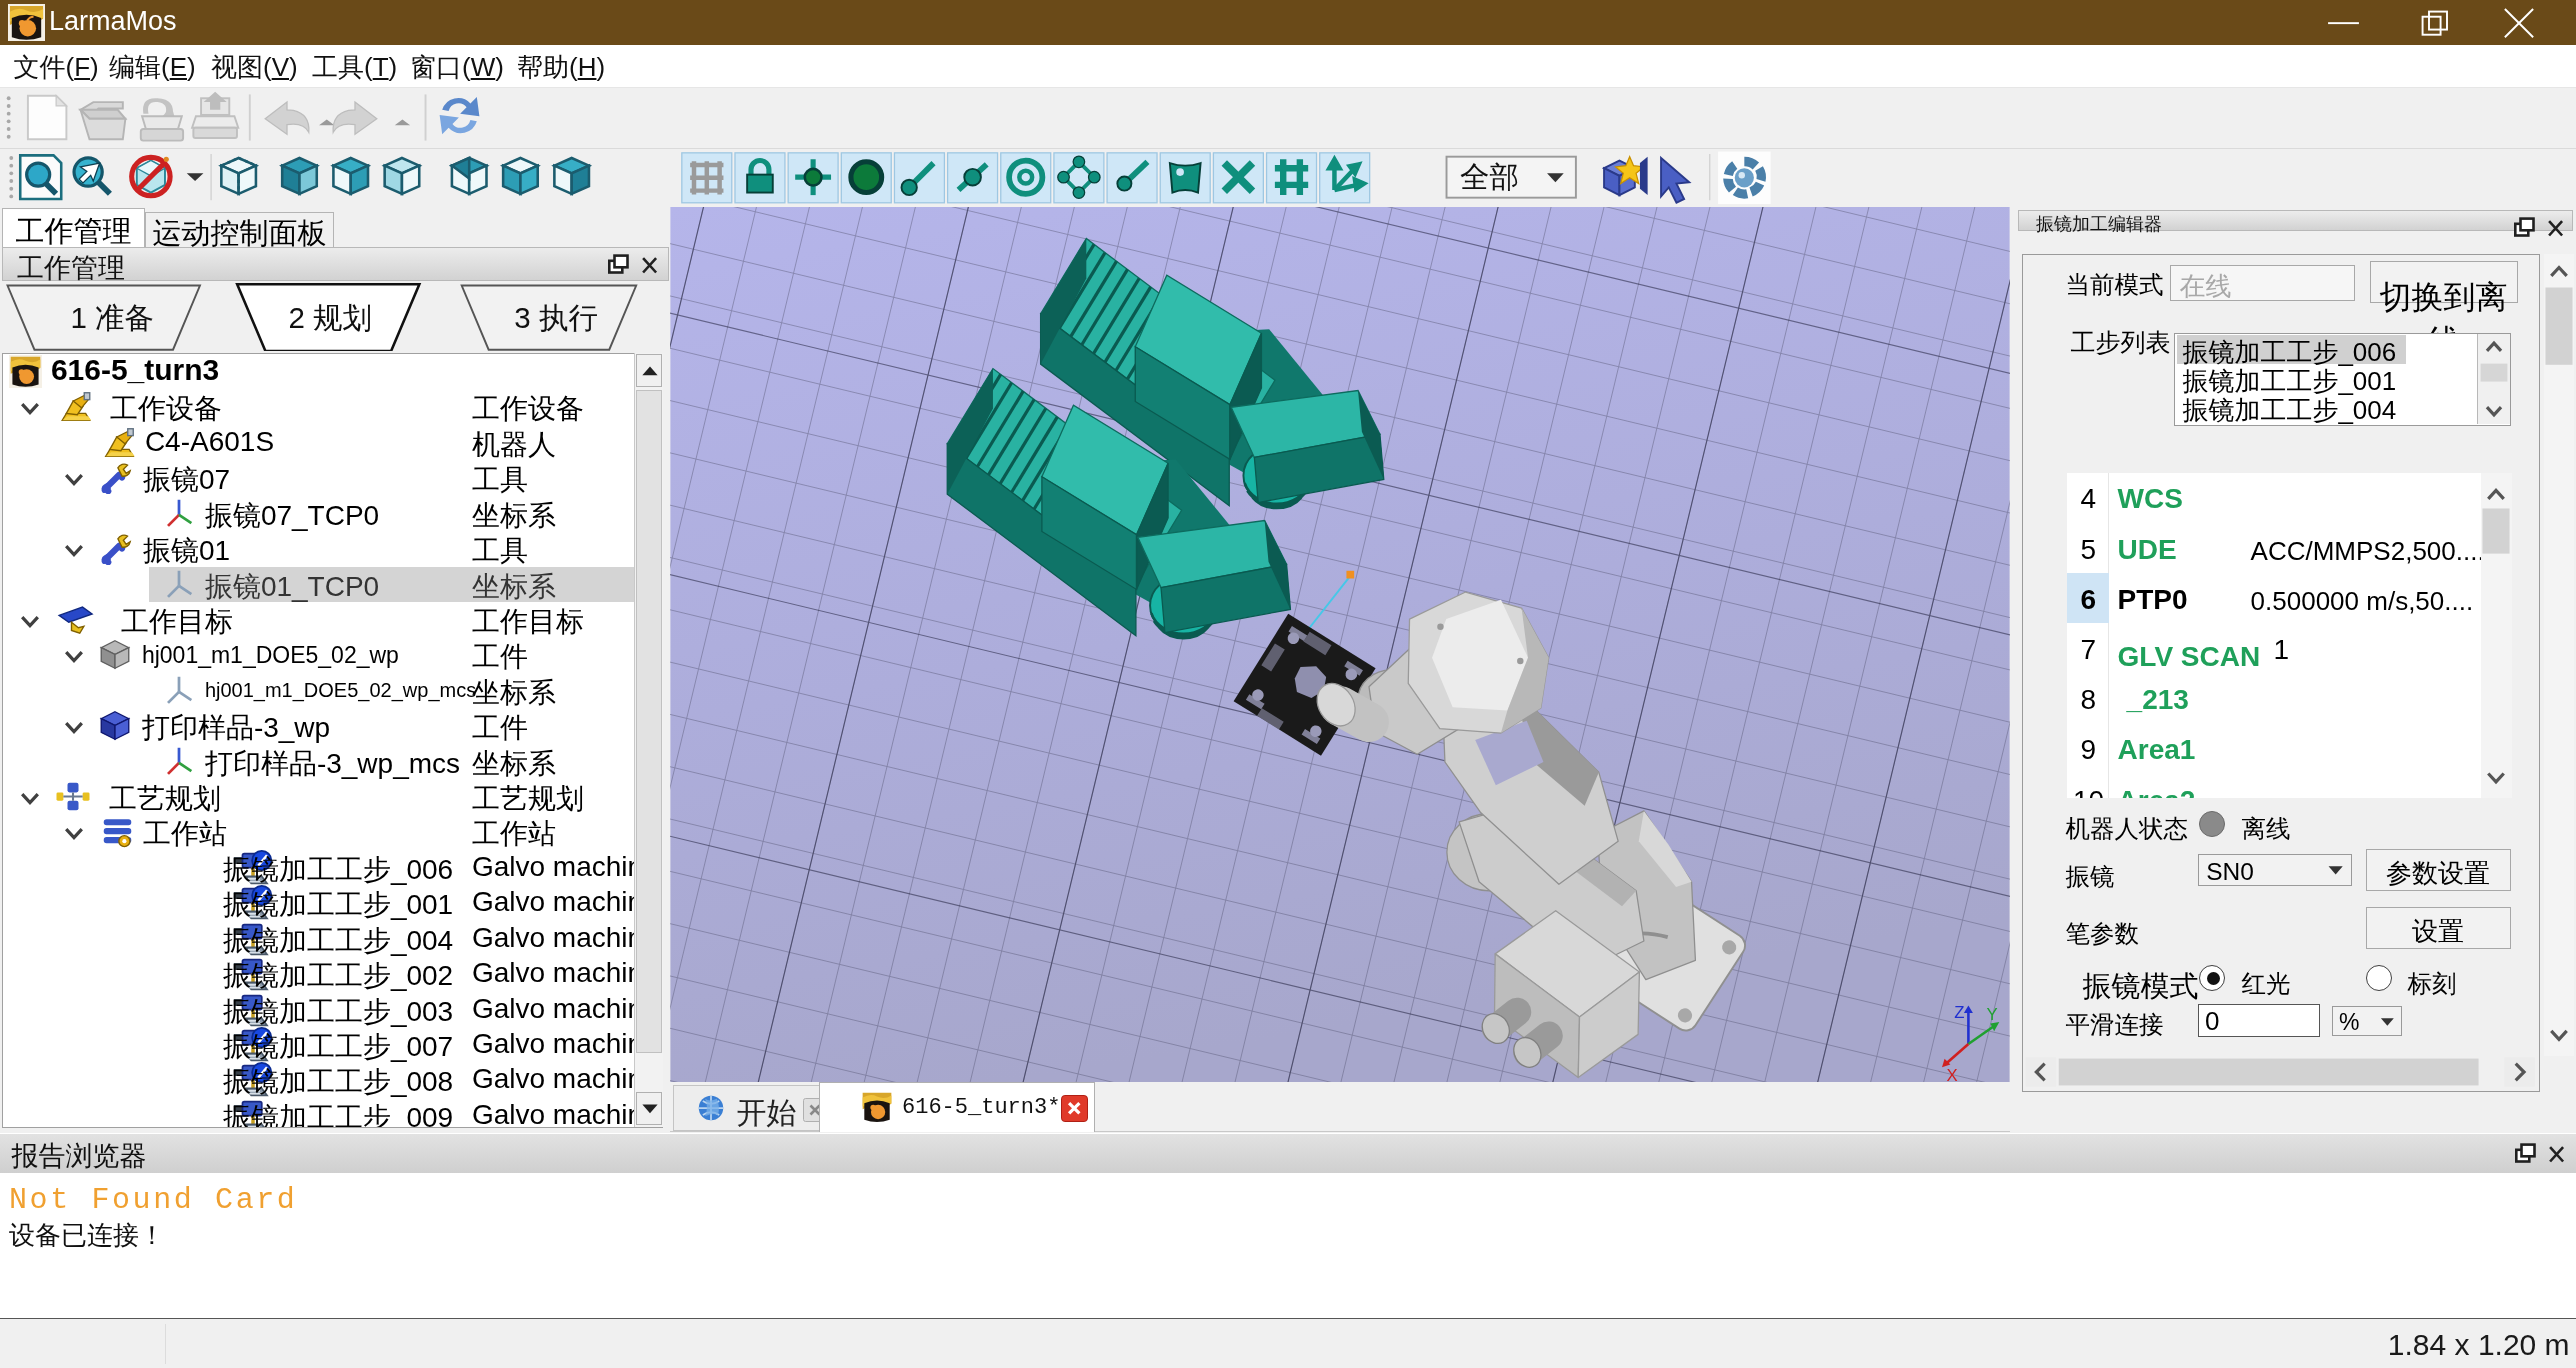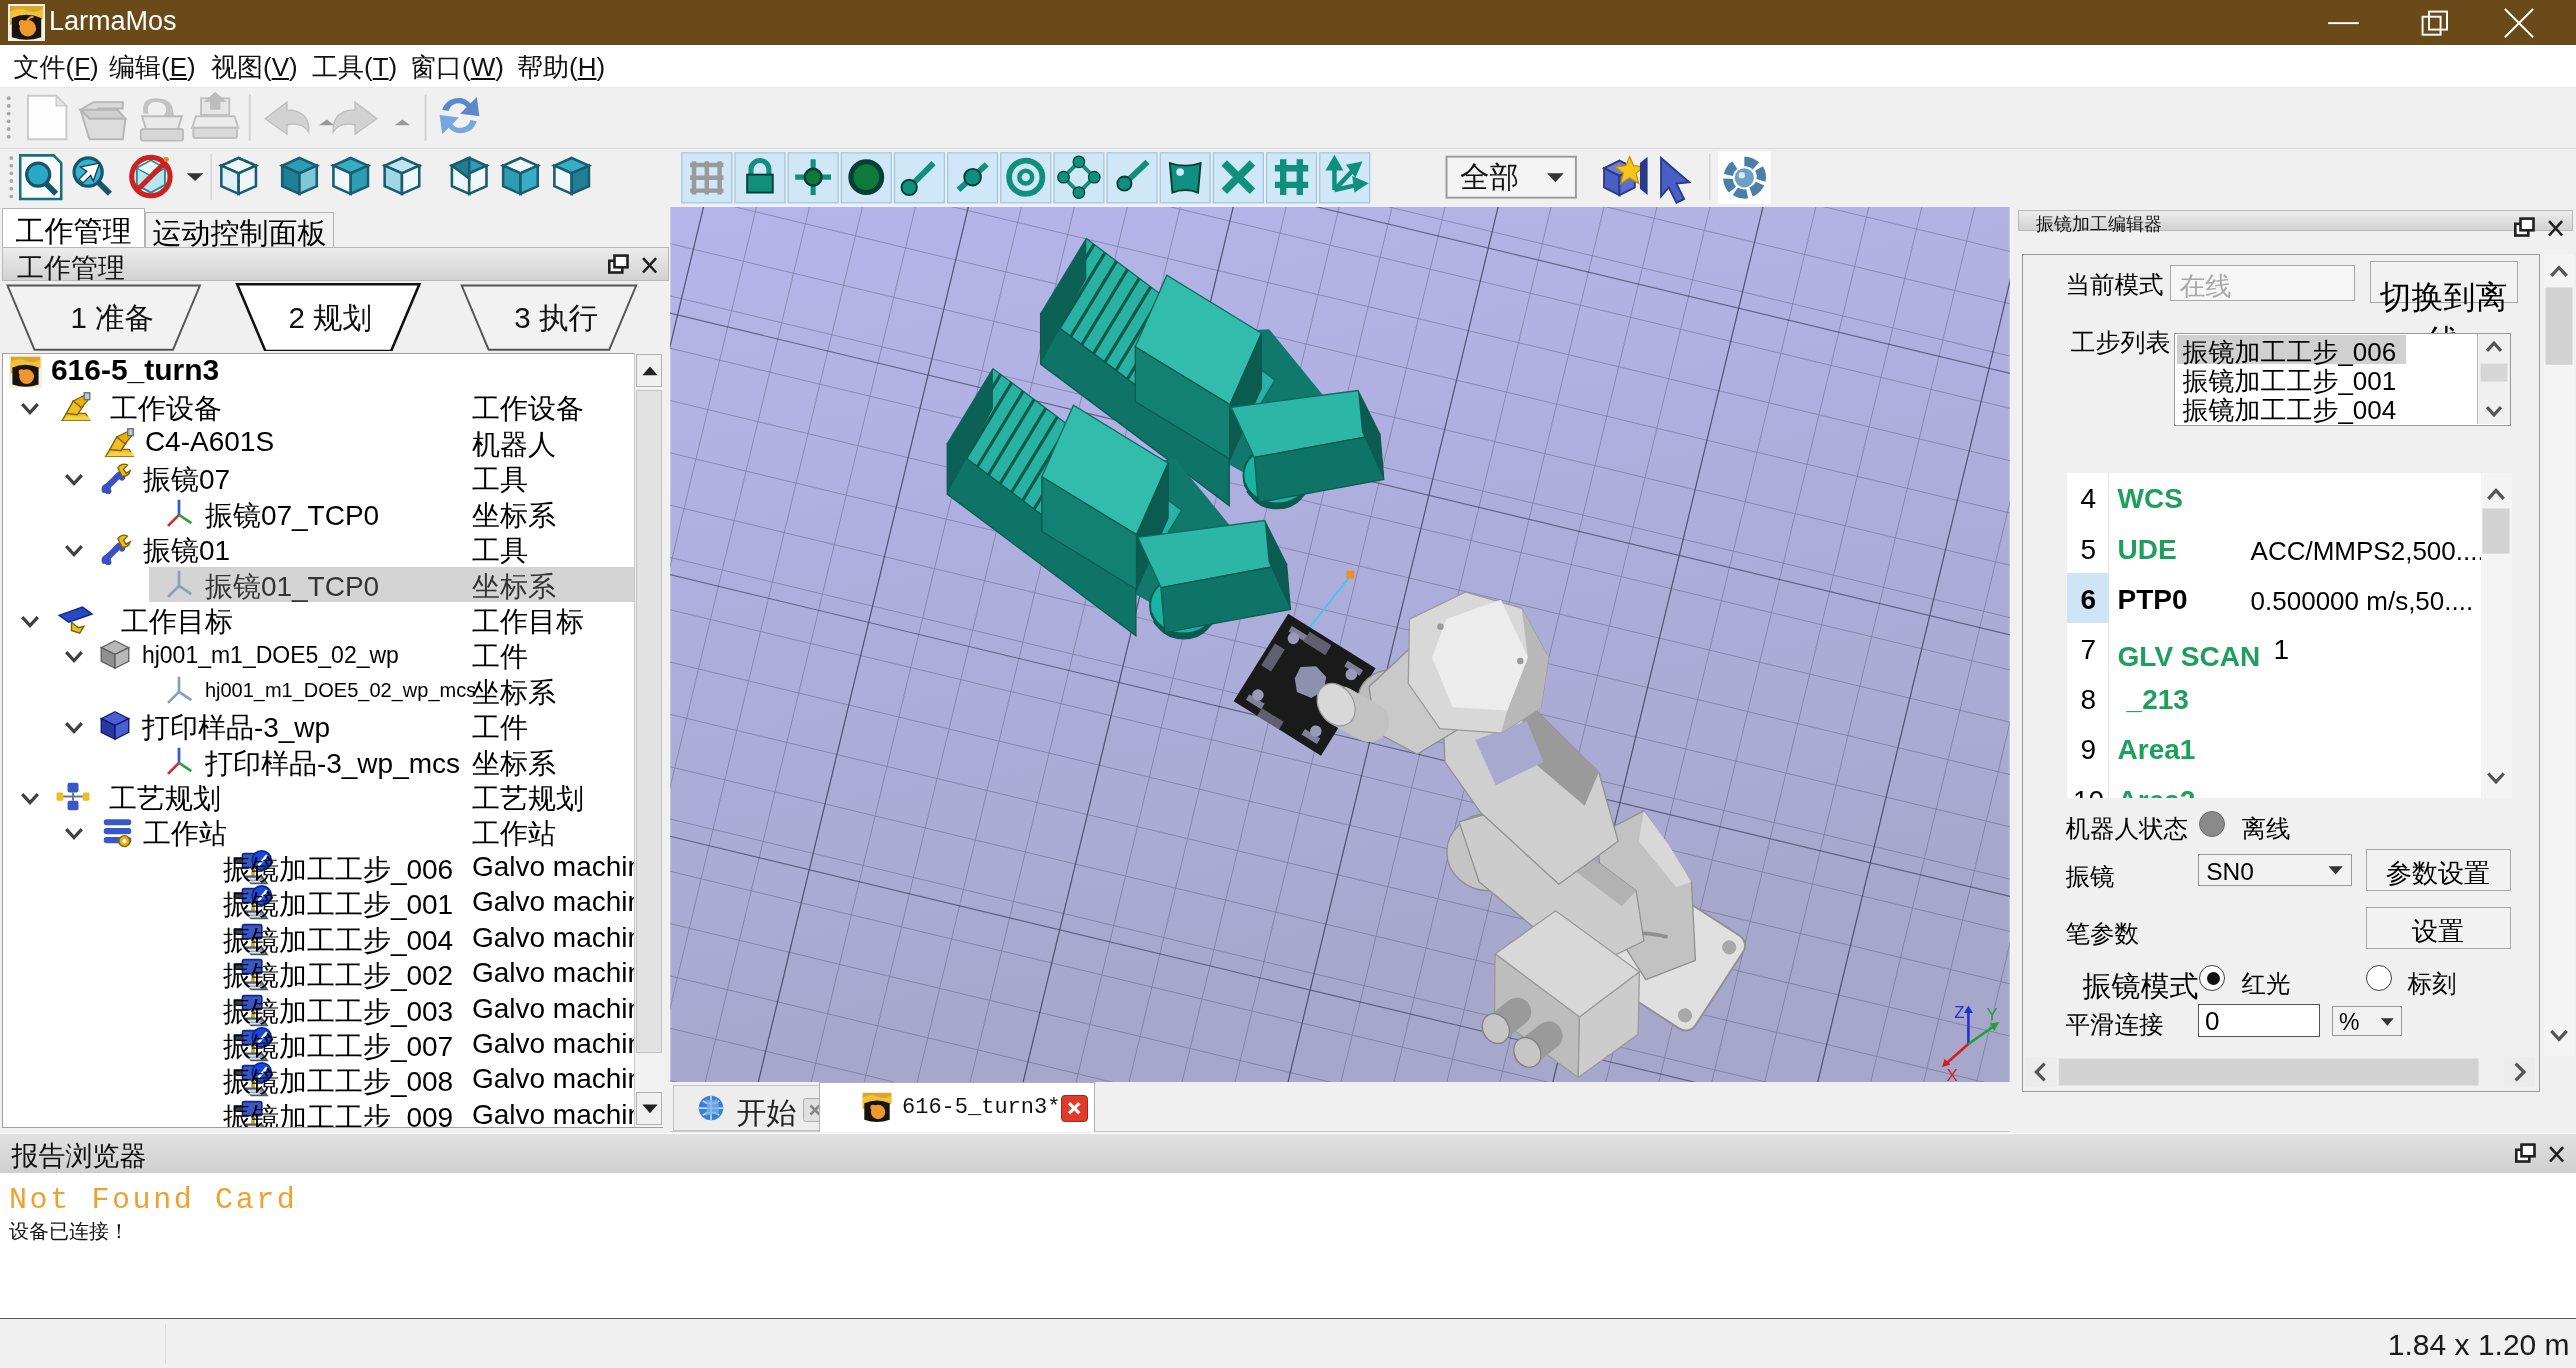--- a/index.html
+++ b/index.html
@@ -960,19 +960,19 @@
 </div>
 <div class="rephdr">报告浏览器<svg width="52" height="26" viewBox="0 0 80 40" style="position:absolute;right:9px;top:7.7px">
       <g fill="none" stroke="#202020" stroke-width="4">
         <rect x="2" y="12" width="20" height="18" fill="#fff"></rect>
         <rect x="10" y="4" width="20" height="18" fill="#fff"></rect>
         <path d="M54 8 l20 22 M74 8 l-20 22"></path>
       </g>
     </svg></div>
 <div class="repbody">
 <div style="position:absolute;left:9px;top:10.3px;font-family:'Liberation Mono',monospace;font-size:30px;color:#f0a030;letter-spacing:2.6px">Not Found Card</div>
-<div style="position:absolute;left:9px;top:45px;font-size:20px;color:#111">设备已连接！</div>
+<div style="position:absolute;left:9px;top:45px;font-size:26px;color:#111">设备已连接！</div>
 </div>
 <div class="statusbar">
 <div style="position:absolute;left:165px;top:3.9px;width:1.3px;height:40px;background:#dcdcdc"></div>
 <span style="position:absolute;right:6.4px;top:7.7px;font-size:30px;color:#1a1a1a">1.84 x 1.20 m</span>
 </div>
 
 
 </body></html>

